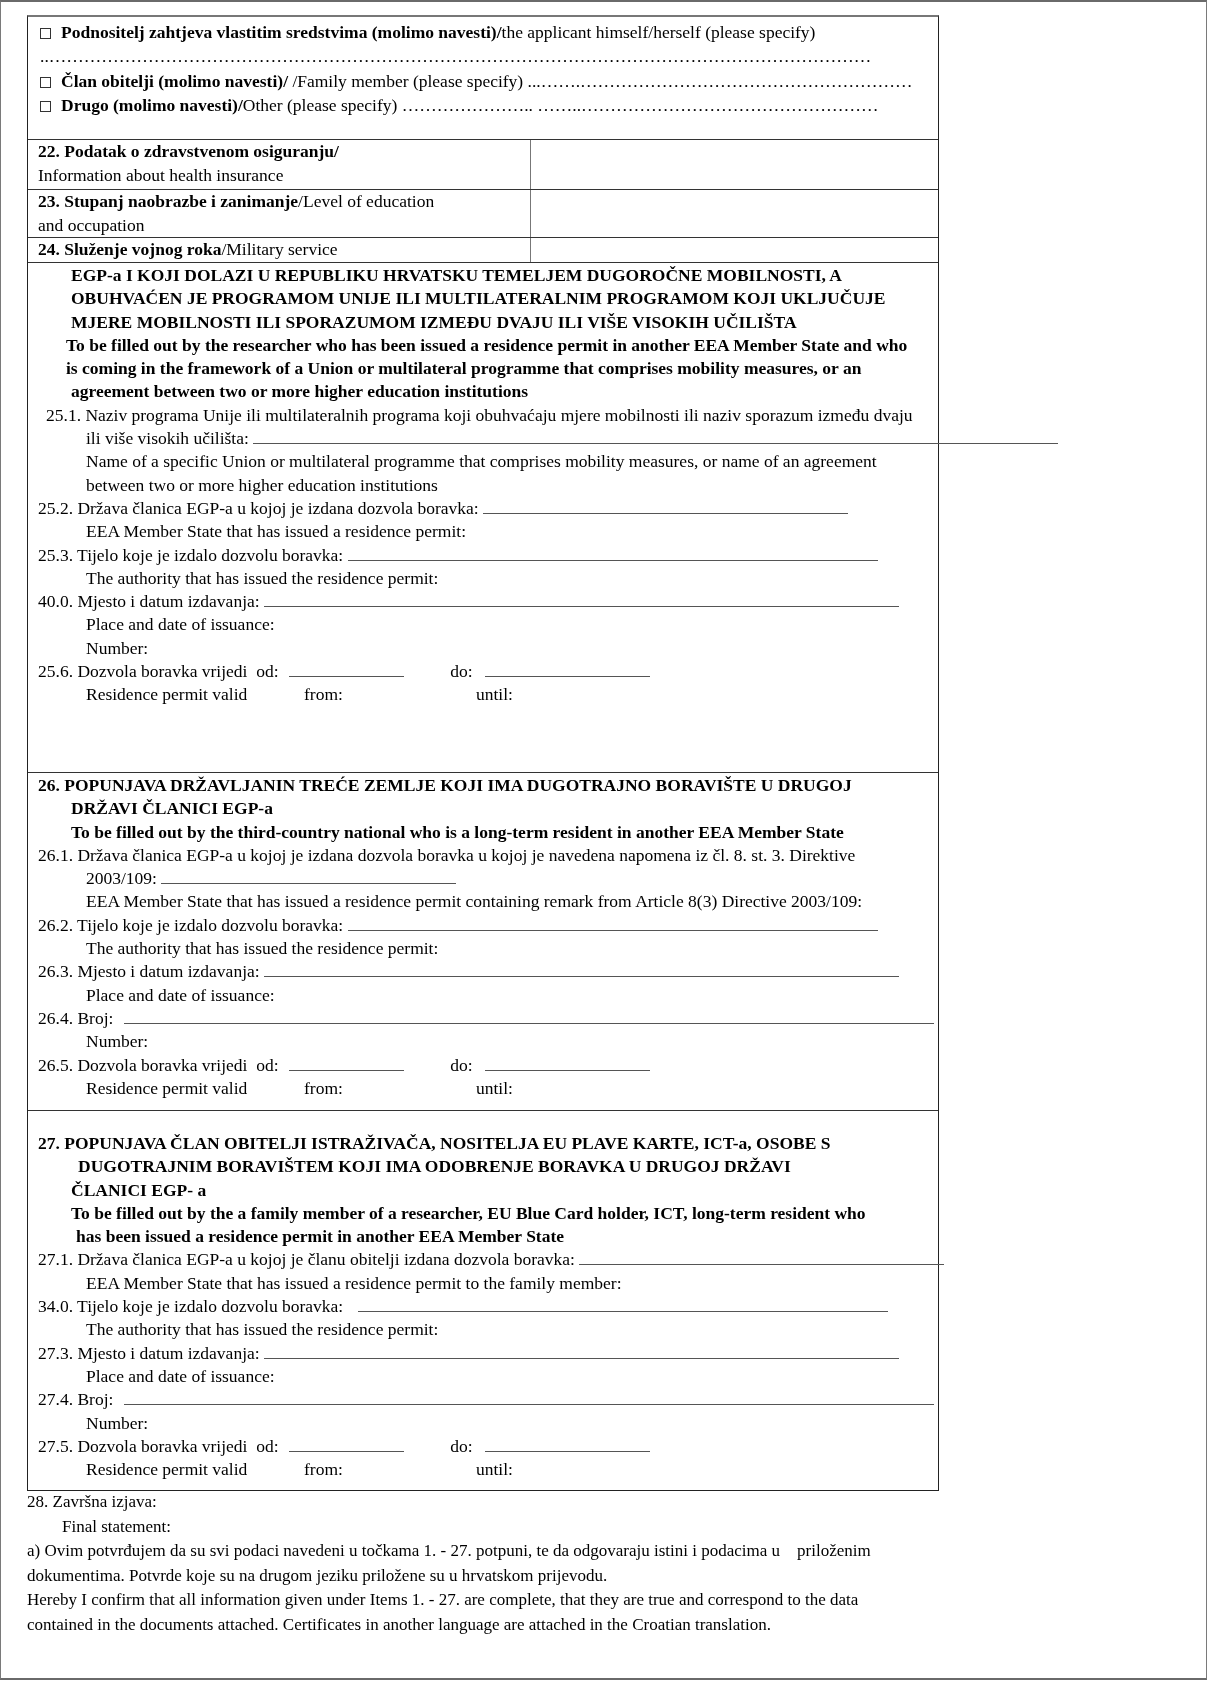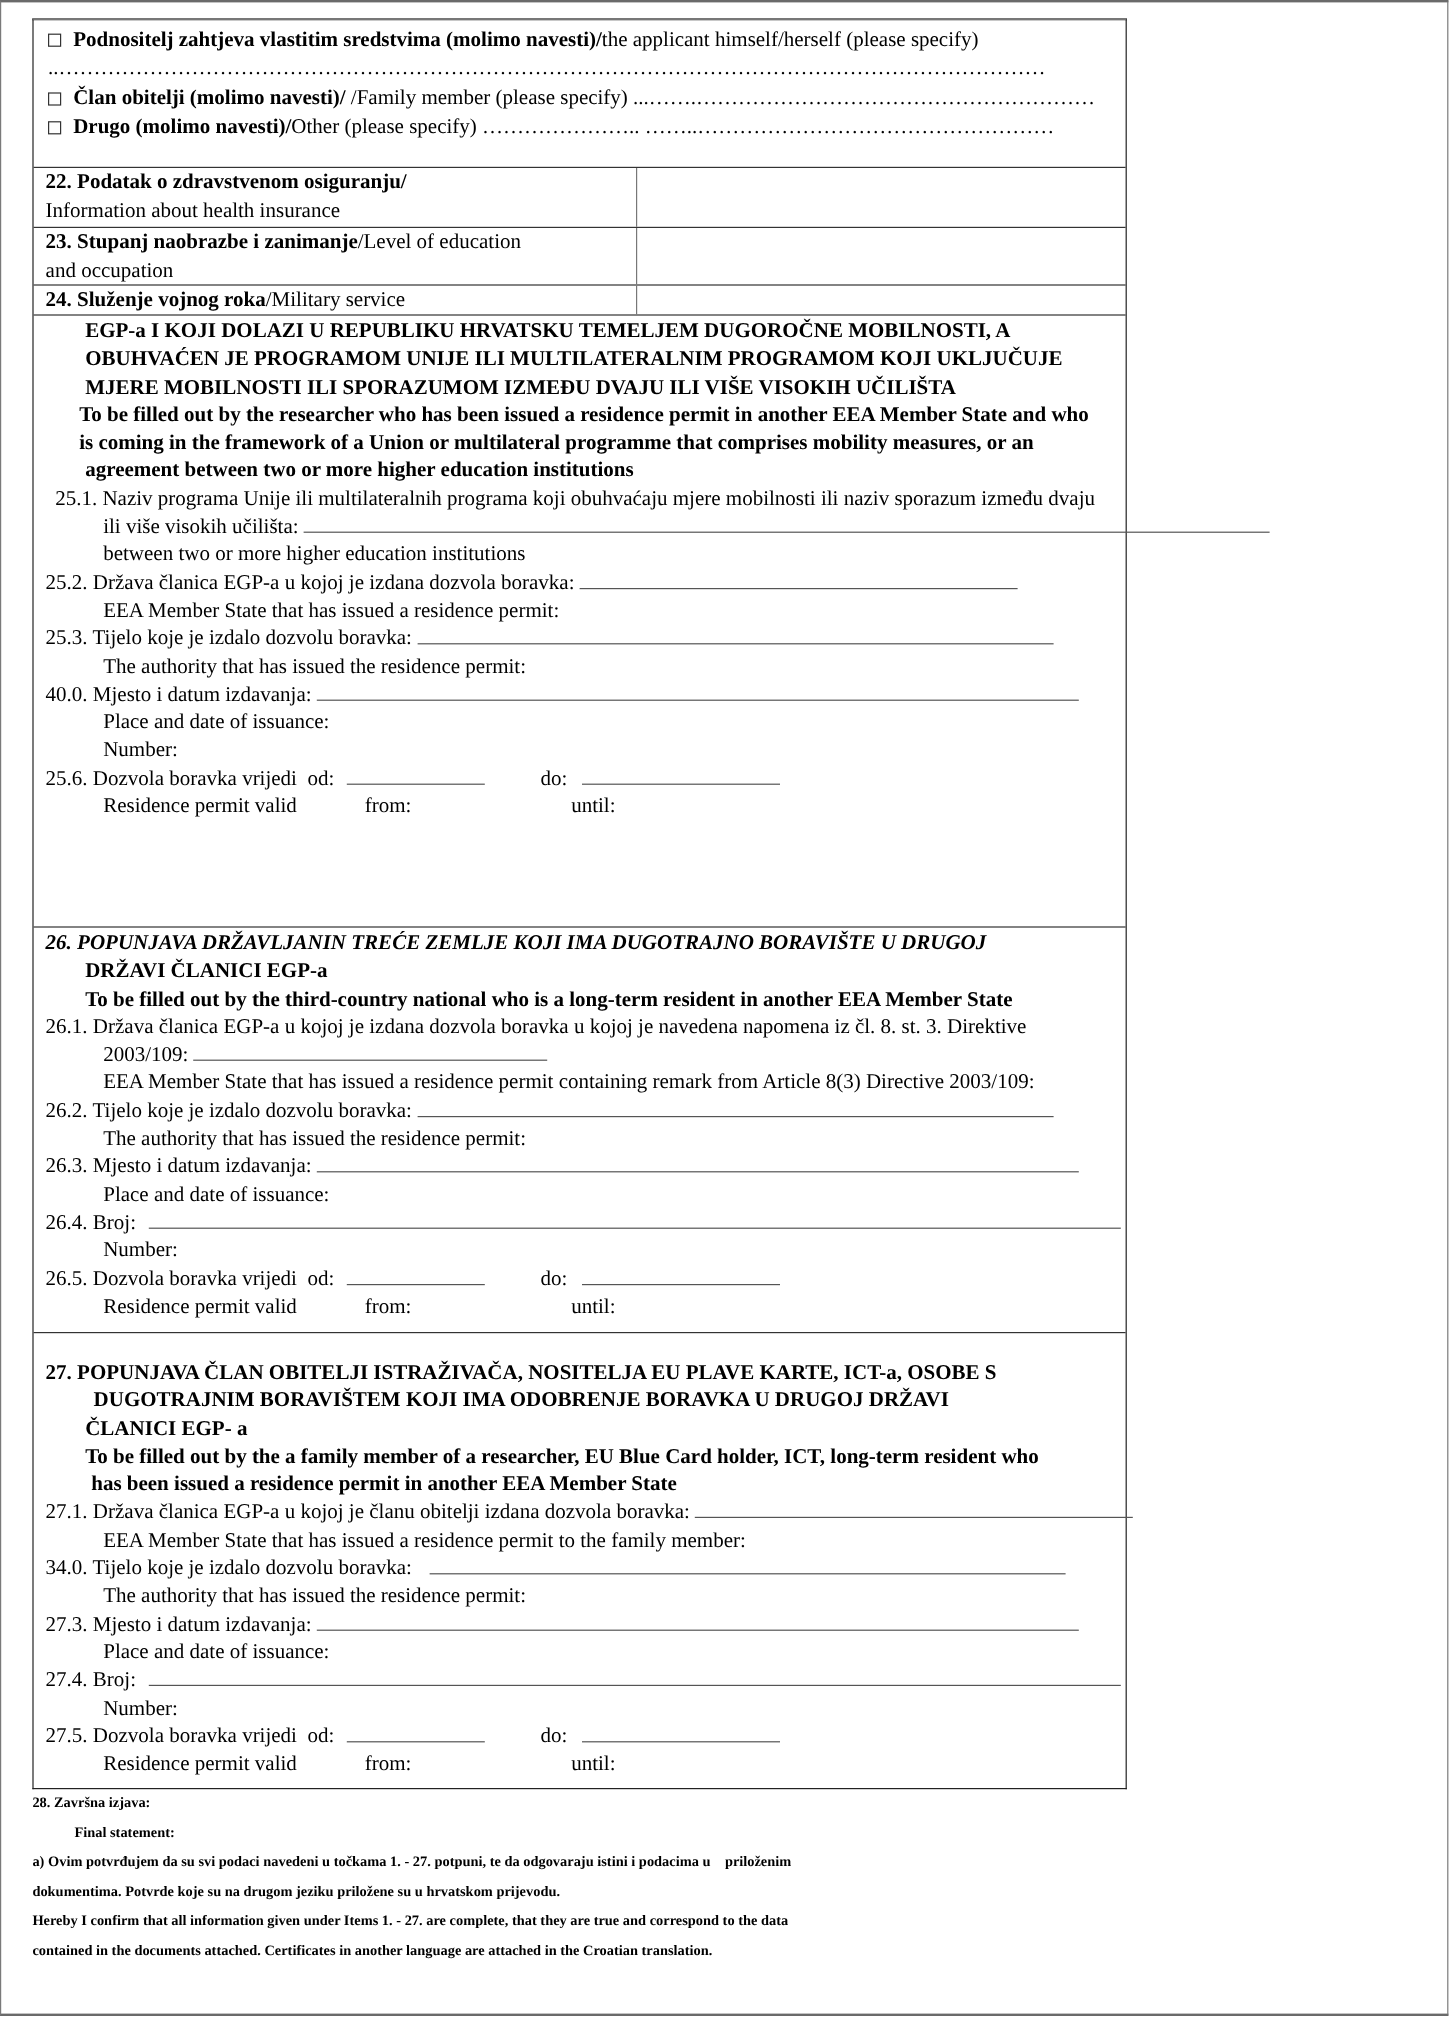--- a/index.html
+++ b/index.html
@@ -43,21 +43,21 @@
 
   .sec-head { font-weight: bold; }
   .sub-line { line-height: 23.3px; white-space: nowrap; }
   .uline { display: inline-block; border-bottom: 1.2px solid #555; height: 14px; vertical-align: baseline; }
 
   .s25 { height: 508px; padding-top: 1px; }
   .s26 { height: 336px; padding-top: 1px; }
   .s27 { height: 358px; padding-top: 1px; }
 
   .final {
-    position: absolute; left: 27px; top: 1490px; width: 1170px; font-size: 12px; font-weight: bold;
+    position: absolute; left: 27px; top: 1490px; width: 1170px; font-size: 17px;
   }
   .final .line { line-height: 24.5px; }
 </style>
 </head>
 <body>
 
 <div class="page-frame"></div>
 
 <div class="form-table">
 
@@ -100,20 +100,21 @@
   <div class="section s25">
     <div class="sub-line sec-head" style="padding-left:43px;">EGP-a I KOJI DOLAZI U REPUBLIKU HRVATSKU TEMELJEM DUGOROČNE MOBILNOSTI, A</div>
     <div class="sub-line sec-head" style="padding-left:43px;">OBUHVAĆEN JE PROGRAMOM UNIJE ILI MULTILATERALNIM PROGRAMOM KOJI UKLJUČUJE</div>
     <div class="sub-line sec-head" style="padding-left:43px;">MJERE MOBILNOSTI ILI SPORAZUMOM IZMEĐU DVAJU ILI VIŠE VISOKIH UČILIŠTA</div>
     <div class="sub-line sec-head" style="padding-left:38px;">To be filled out by the researcher who has been issued a residence permit in another EEA Member State and who</div>
     <div class="sub-line sec-head" style="padding-left:38px;">is coming in the framework of a Union or multilateral programme that comprises mobility measures, or an</div>
     <div class="sub-line sec-head" style="padding-left:43px;">agreement between two or more higher education institutions</div>
 
     <div class="sub-line" style="padding-left:18px;">25.1. Naziv programa Unije ili multilateralnih programa koji obuhvaćaju mjere mobilnosti ili naziv sporazum između dvaju</div>
     <div class="sub-line" style="padding-left:58px;"><span>ili više visokih učilišta:</span> <span class="uline" style="width:805px;"></span></div>
+    <div class="sub-line" style="padding-left:58px;">Name of a specific Union or multilateral programme that comprises mobility measures, or name of an agreement</div>
     <div class="sub-line" style="padding-left:58px;">between two or more higher education institutions</div>
 
     <div class="sub-line" style="padding-left:10px;"><span>25.2. Država članica EGP-a u kojoj je izdana dozvola boravka:</span> <span class="uline" style="width:365px;"></span></div>
     <div class="sub-line" style="padding-left:58px;">EEA Member State that has issued a residence permit:</div>
 
     <div class="sub-line" style="padding-left:10px;"><span>25.3. Tijelo koje je izdalo dozvolu boravka:</span> <span class="uline" style="width:530px;"></span></div>
     <div class="sub-line" style="padding-left:58px;">The authority that has issued the residence permit:</div>
 
     <div class="sub-line" style="padding-left:10px;"><span>40.0. Mjesto i datum izdavanja:</span> <span class="uline" style="width:635px;"></span></div>
     <div class="sub-line" style="padding-left:58px;">Place and date of issuance:</div>
@@ -125,21 +126,21 @@
       <span class="uline" style="width:115px;margin-left:6px;"></span>
       <span style="display:inline-block;width:42px;"></span><span>do:</span>
       <span class="uline" style="width:165px;margin-left:8px;"></span>
     </div>
     <div class="sub-line" style="padding-left:58px;">
       <span style="display:inline-block;width:218px;">Residence permit valid</span><span style="display:inline-block;width:172px;">from:</span><span>until:</span>
     </div>
   </div>
 
   <div class="section s26">
-    <div class="sub-line sec-head" style="padding-left:10px;font-style:italic;">26. POPUNJAVA  DRŽAVLJANIN TREĆE ZEMLJE KOJI IMA DUGOTRAJNO BORAVIŠTE U DRUGOJ</div>
+    <div class="sub-line sec-head" style="padding-left:10px;">26. POPUNJAVA  DRŽAVLJANIN TREĆE ZEMLJE KOJI IMA DUGOTRAJNO BORAVIŠTE U DRUGOJ</div>
     <div class="sub-line sec-head" style="padding-left:43px;">DRŽAVI ČLANICI EGP-a</div>
     <div class="sub-line sec-head" style="padding-left:43px;">To be filled out by the third-country national who is a long-term resident in another EEA Member State</div>
 
     <div class="sub-line" style="padding-left:10px;">26.1. Država članica EGP-a u kojoj je izdana dozvola boravka u kojoj je navedena napomena iz čl. 8. st. 3. Direktive</div>
     <div class="sub-line" style="padding-left:58px;"><span>2003/109:</span> <span class="uline" style="width:295px;"></span></div>
     <div class="sub-line" style="padding-left:58px;">EEA Member State that has issued a residence permit containing remark from Article 8(3) Directive 2003/109:</div>
 
     <div class="sub-line" style="padding-left:10px;"><span>26.2. Tijelo koje je izdalo dozvolu boravka:</span> <span class="uline" style="width:530px;"></span></div>
     <div class="sub-line" style="padding-left:58px;">The authority that has issued the residence permit:</div>
 

